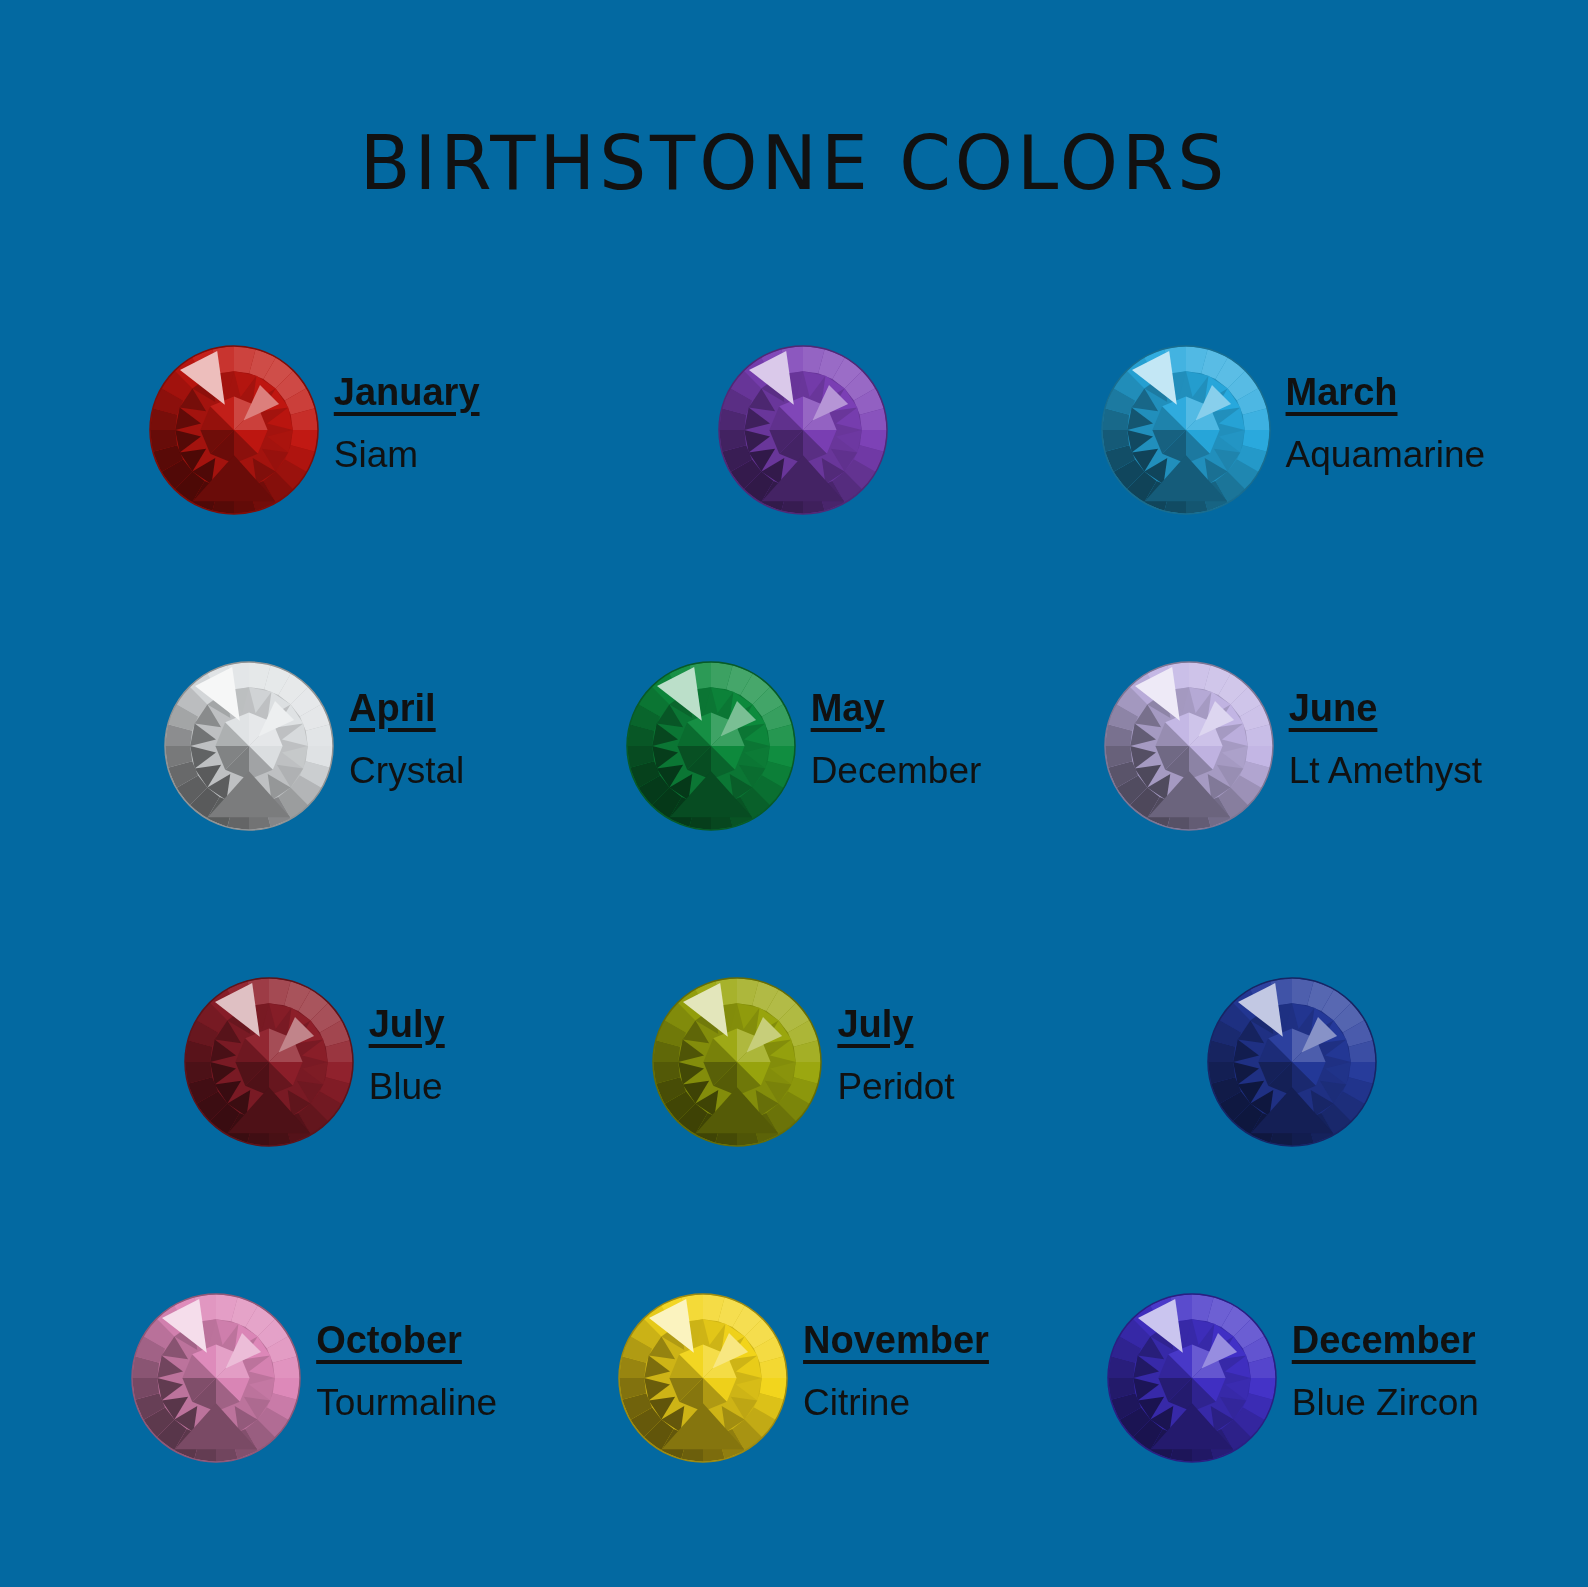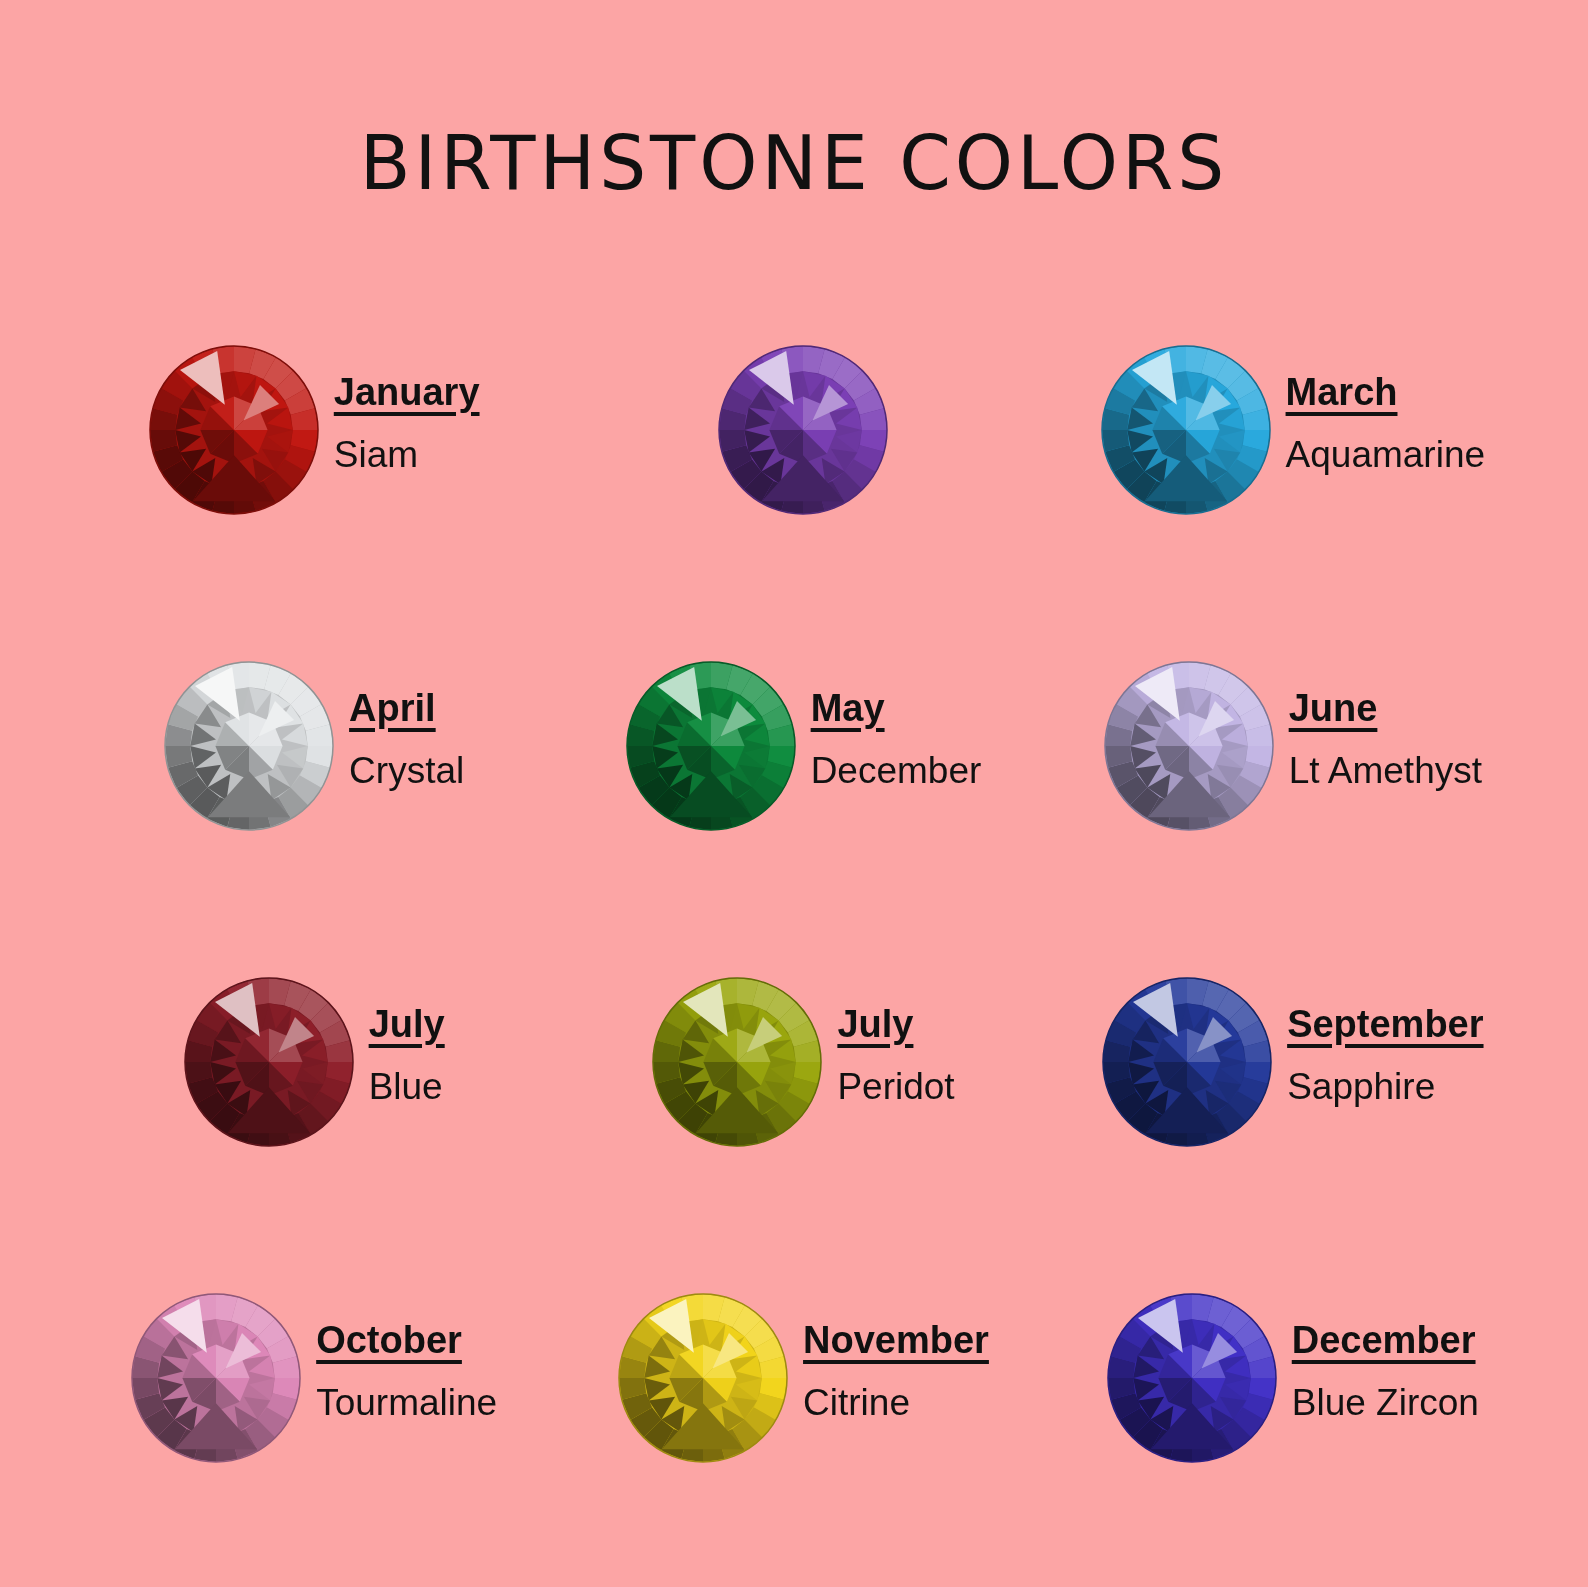--- a/index.html
+++ b/index.html
@@ -12,21 +12,21 @@
     height: 1587px;
     font-family: "Liberation Sans", sans-serif;
     color: #0d0d0d;
     overflow: hidden;
   }
 
   .page {
     position: relative;
     width: 1588px;
     height: 1587px;
-    background: #fca5a5;
+    background: #0369a1;
   }
 
   .chart-title {
     position: absolute;
     top: 120px;
     left: 0;
     width: 1588px;
     text-align: center;
     font-size: 74px;
     letter-spacing: 4px;
@@ -691,24 +691,20 @@
               <polygon points="62.2,109.8 52.4,86.0 86.0,86.0" fill="#152159"></polygon>
               <polygon points="52.4,86.0 62.2,62.2 86.0,86.0" fill="#1c2c78"></polygon>
               <polygon points="62.2,62.2 86.0,52.4 86.0,86.0" fill="#2c409e"></polygon>
               <polygon points="32.0,26.1 69.2,7.1 76.8,60.7" fill="#c2c8e3"></polygon>
               <polygon points="112.0,40.9 131.1,60.0 95.5,76.5" fill="#8792c7"></polygon>
               <polygon points="127.2,157.3 44.8,157.3 86.0,111.2" fill="#141f55"></polygon>
               <circle cx="86" cy="86" r="84" fill="none" stroke="#172564" stroke-width="1.5"></circle>
             </svg>
           </div>
       </div>
-      <div class="labels">
-        <div class="month">September</div>
-        <div class="stone">Sapphire</div>
-      </div>
     </div>
 
     <div class="cell">
       <div class="gem-wrap">
         <div class="gem" id="gem-9">
             <svg viewBox="0 0 172 172" xmlns="http://www.w3.org/2000/svg">
               <circle cx="86" cy="86" r="84" fill="#bc739c"></circle>
               <polygon points="86.0,2.0 107.7,4.9 101.2,29.2 86.0,27.2" fill="#e49ec6"></polygon>
               <polygon points="107.7,4.9 128.0,13.3 115.4,35.1 101.2,29.2" fill="#e5a3c8"></polygon>
               <polygon points="128.0,13.3 145.4,26.6 127.6,44.4 115.4,35.1" fill="#e5a4c9"></polygon>

